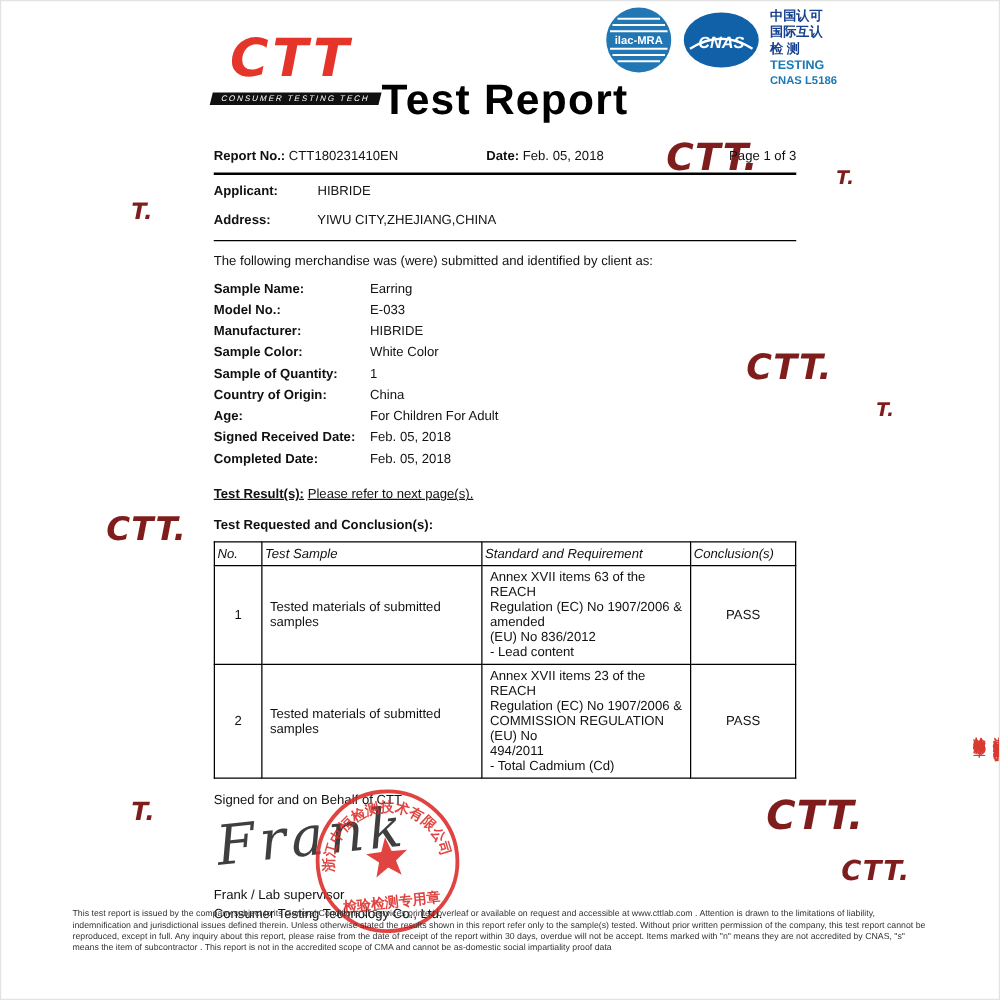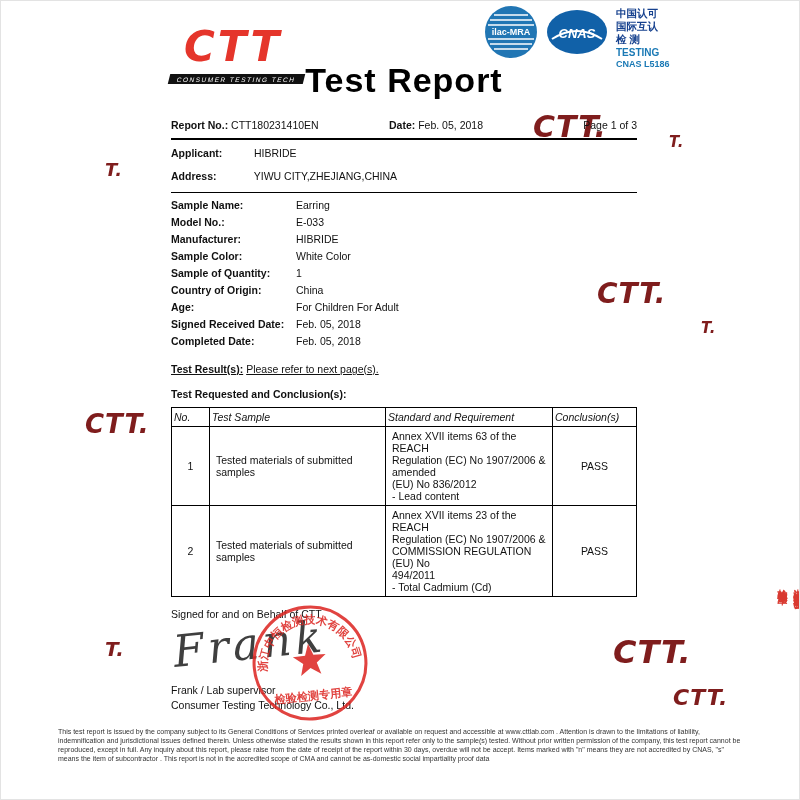--- a/index.html
+++ b/index.html
@@ -133,20 +133,21 @@
       <span class="lbl">Applicant:</span>
       <span>HIBRIDE</span>
     </div>
     <div class="app-row">
       <span class="lbl">Address:</span>
       <span>YIWU CITY,ZHEJIANG,CHINA</span>
     </div>
 
     <hr class="rule-thin">
 
+    <div class="intro">The following merchandise was (were) submitted and identified by client as:</div>
 
     <div class="fields">
       <div class="field"><span class="flbl">Sample Name:</span><span>Earring</span></div>
       <div class="field"><span class="flbl">Model No.:</span><span>E-033</span></div>
       <div class="field"><span class="flbl">Manufacturer:</span><span>HIBRIDE</span></div>
       <div class="field"><span class="flbl">Sample Color:</span><span>White Color</span></div>
       <div class="field"><span class="flbl">Sample of Quantity:</span><span>1</span></div>
       <div class="field"><span class="flbl">Country of Origin:</span><span>China</span></div>
       <div class="field"><span class="flbl">Age:</span><span>For Children For Adult</span></div>
       <div class="field"><span class="flbl">Signed Received Date:</span><span>Feb. 05, 2018</span></div>

